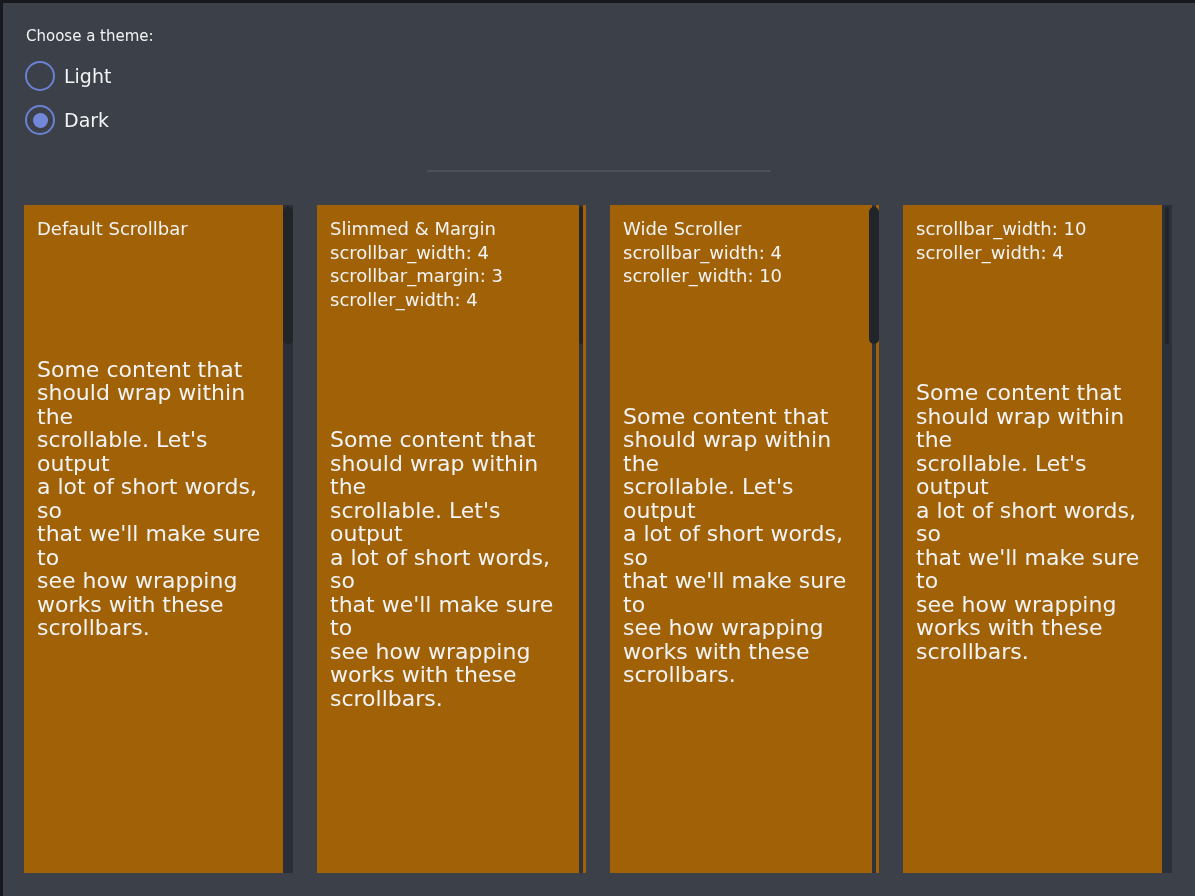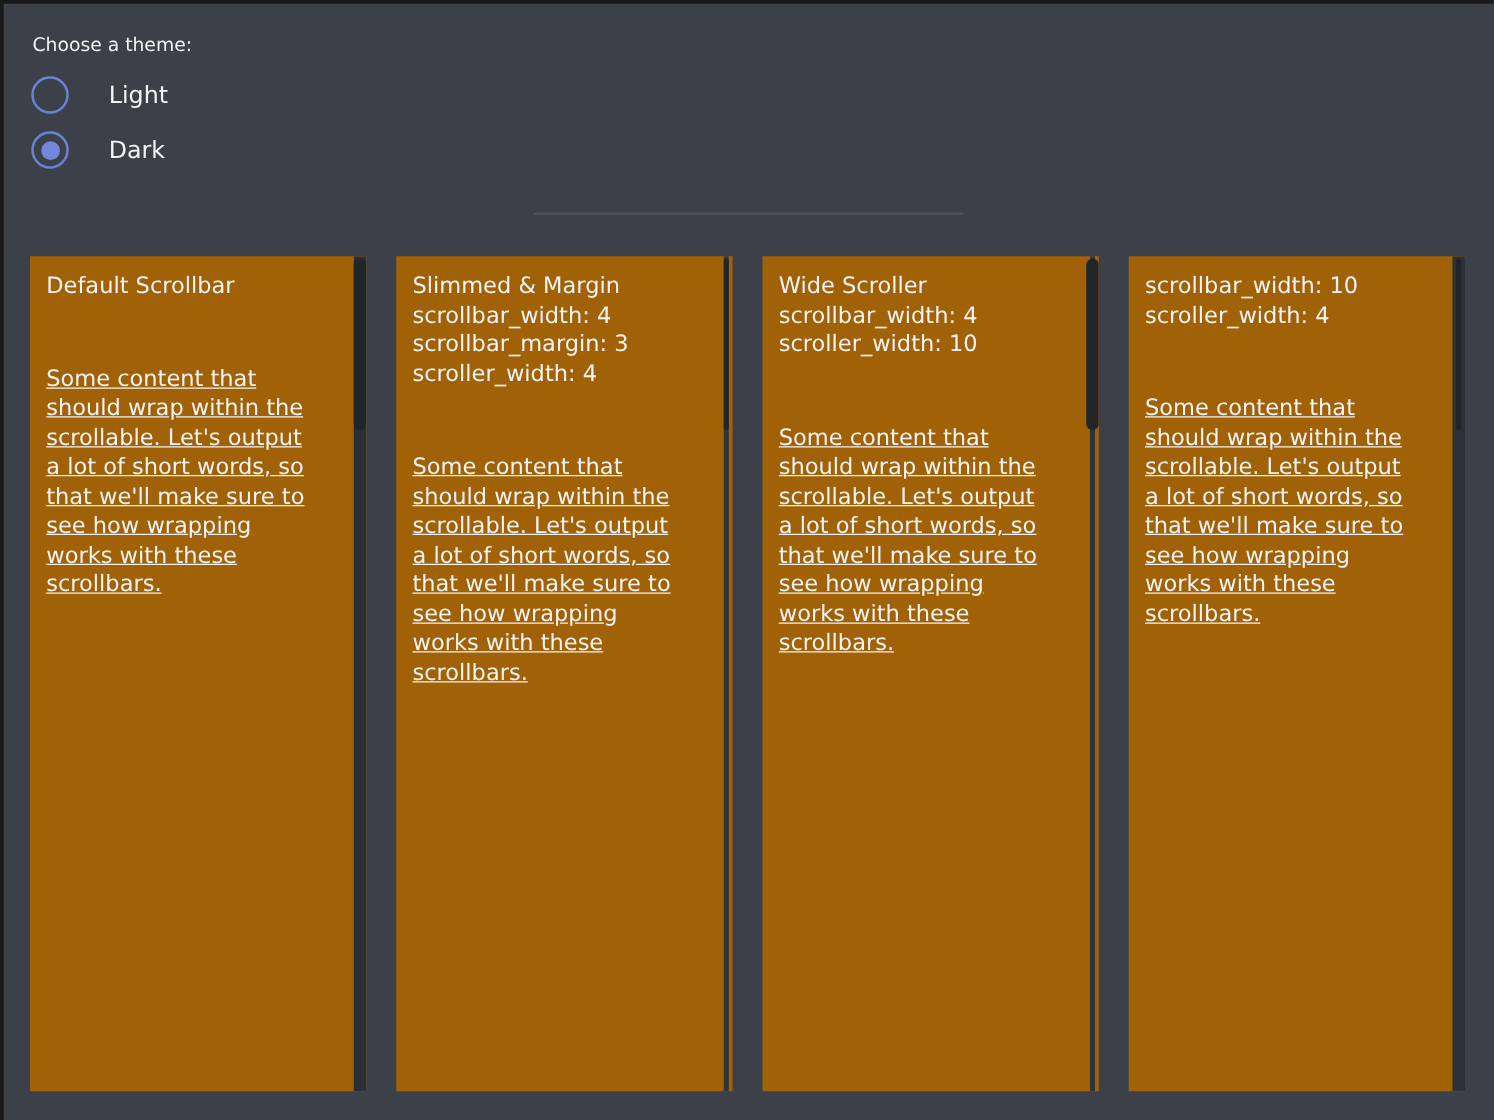--- a/index.html
+++ b/index.html
@@ -8,21 +8,21 @@
     position: relative;
     background: #3c4048;
     font-family: "DejaVu Sans", "Liberation Sans", sans-serif;
     color: #f2f3f4;
   }
   .edge-top { position: absolute; left: 0; top: 0; width: 1195px; height: 3px; background: #17191c; }
   .edge-left { position: absolute; left: 0; top: 0; width: 3px; height: 896px; background: #17191c; }
 
   
   .theme-label { position: absolute; left: 26px; top: 24px; font-size: 15px; line-height: 24px; }
-  .radio-row { position: absolute; left: 25px; height: 30px; display: flex; align-items: center; gap: 32px; cursor: pointer; }
+  .radio-row { position: absolute; left: 25px; height: 30px; display: flex; align-items: center; gap: 9px; cursor: pointer; }
   .radio-row.light { top: 61px; }
   .radio-row.dark  { top: 105px; justify-content: center; }
   .radio-circle {
     width: 30px; height: 30px; border-radius: 50%;
     border: 2px solid #6a81d4;
     display: flex; align-items: center; justify-content: center;
     flex: 0 0 auto;
   }
   .radio-dot { width: 15px; height: 15px; border-radius: 50%; background: transparent; }
   .selected .radio-dot { background: #7387da; }
@@ -37,21 +37,21 @@
     position: absolute; top: 205px; height: 668px; width: 269px;
     background: #a16207; overflow: hidden;
   }
   .panel.p1 { left: 24px; }
   .panel.p2 { left: 317px; }
   .panel.p3 { left: 610px; }
   .panel.p4 { left: 903px; }
   .panel-inner { padding: 12px 18px 12px 13px; }
   .panel-title  { font-size: 18px; line-height: 23.5px; white-space: pre-line; }
   .panel-params { font-size: 18px; line-height: 23.5px; white-space: pre-line; }
-  .panel-content { margin-top: 51px; font-size: 18px; line-height: 23.5px; white-space: pre-line; text-decoration: underline; }
+  .panel-content { margin-top: 117px; font-size: 22px; line-height: 23.5px; white-space: pre-line; }
 
   
   .sb-track { position: absolute; top: 0; bottom: 0; }
   .sb-thumb { position: absolute; top: 2px; height: 137px; background: #212429; }
   .p1 .sb-track { right: 0;   width: 10px; background: #2b2e36; }
   .p1 .sb-thumb { right: 0;   width: 10px; border-radius: 5px; }
   .p2 .sb-track { right: 3px; width: 4px;  background: #2f333b; }
   .p2 .sb-thumb { right: 3px; width: 4px;  border-radius: 2px; }
   .p3 .sb-track { right: 3px; width: 4px;  background: #2f333b; }
   .p3 .sb-thumb { right: 0;   width: 10px; border-radius: 5px; }

